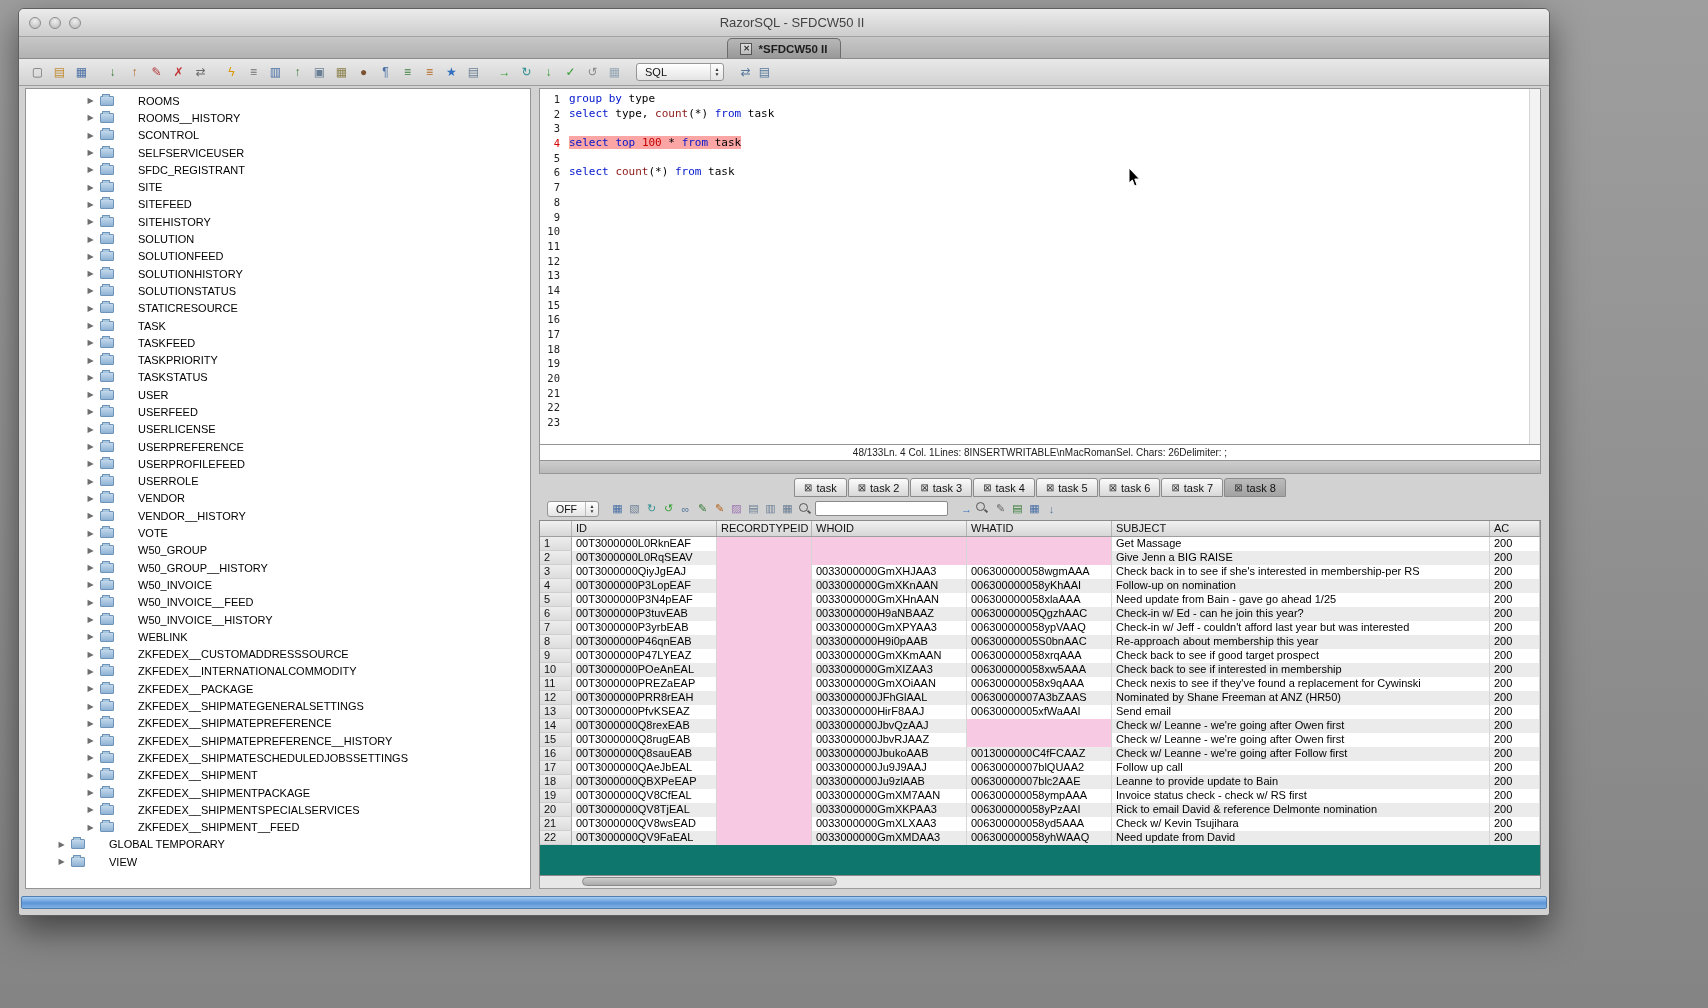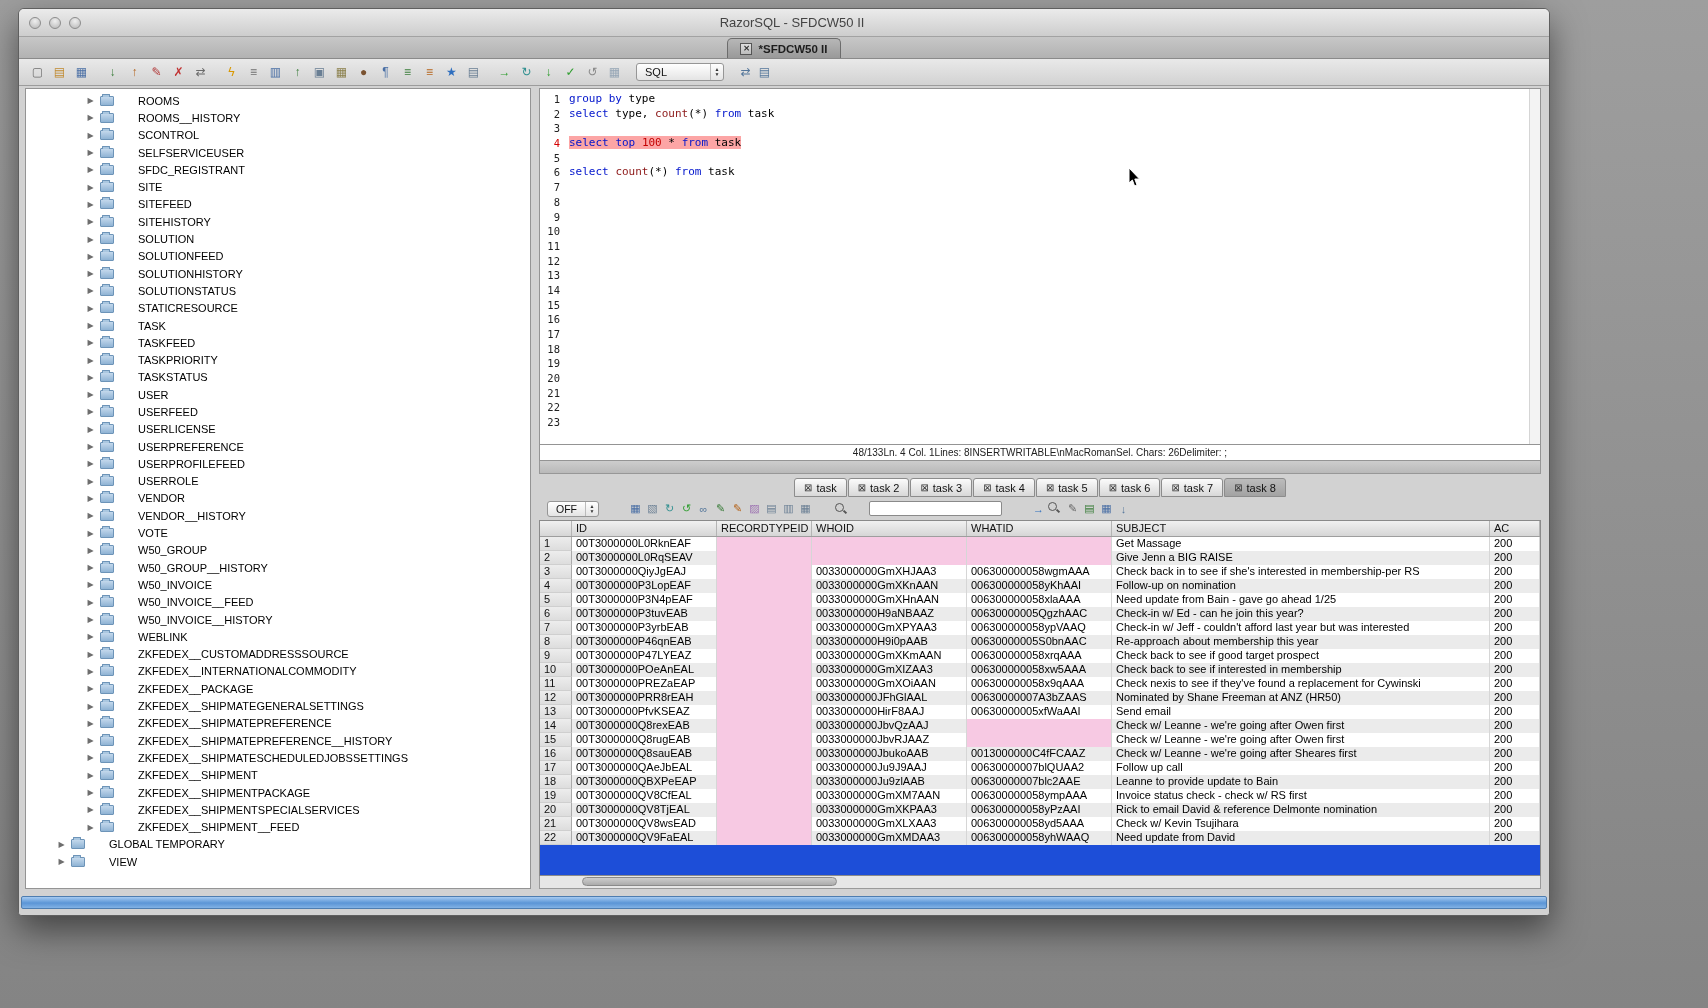--- a/index.html
+++ b/index.html
@@ -80,32 +80,32 @@
   .hband { height:13px; flex:none; background:linear-gradient(#cdcdcd,#b9b9b9);
            border:1px solid #979797; border-top:none; }
 
   
   .rtabs { height:23px; flex:none; display:flex; justify-content:center; align-items:flex-end; gap:1px; }
   .rtab { height:19px; display:flex; align-items:center; gap:4px; padding:0 9px; font-size:11px; color:#111;
           background:linear-gradient(#fbfbfb,#d8d8d8); border:1px solid #8c8c8c; border-radius:3px 3px 0 0; }
   .rtab.active { background:linear-gradient(#bcbcbc,#a2a2a2); }
   .rtab .x { font-size:10px; color:#333; }
 
-  .rtoolbar { height:23px; flex:none; display:flex; align-items:center; padding:0 8px; gap:20px; }
+  .rtoolbar { height:23px; flex:none; display:flex; align-items:center; padding:0 8px; gap:2px; }
   .rtoolbar .tbi { width:17px; height:16px; font-size:11px; }
   .search { width:133px; height:15px; border:1px solid #8a8a8a; border-radius:2px; background:#fff;
             font-size:10px; padding:0 5px; margin:0 8px 0 2px; outline:none; }
   .mag { width:13px; height:13px; position:relative; display:inline-block; }
   .mag:before { content:""; position:absolute; left:1px; top:1px; width:7px; height:7px;
                 border:1.5px solid #555; border-radius:50%; }
   .mag:after { content:""; position:absolute; left:9px; top:9px; width:4px; height:2px;
                background:#555; transform:rotate(45deg); }
 
   
-  .grid-box { flex:1; min-height:0; background:#1d4ed8; border:1px solid #8a8a8a; display:flex;
+  .grid-box { flex:1; min-height:0; background:#0f766e; border:1px solid #8a8a8a; display:flex;
               flex-direction:column; overflow:hidden; font-size:11px; }
   .ghead, .grow { display:grid; grid-template-columns:32px 145px 95px 155px 145px 378px 1fr; }
   .ghead { height:16px; flex:none; background:linear-gradient(#f1f1f1,#d6d6d6); border-bottom:1px solid #9e9e9e; }
   .hcell { padding:1px 4px; border-right:1px solid #b4b4b4; white-space:nowrap; overflow:hidden; color:#111; }
   .grows { flex:1; overflow:hidden; }
   .grow { height:14px; line-height:13px; }
   .grow.alt .cell { background:#ebebeb; }
   .cell { padding:0 4px; border-right:1px solid #d6d6d6; white-space:nowrap; overflow:hidden; background:#fff; color:#000; }
   .cell.rn { background:linear-gradient(#ededed,#dddddd) !important; border-right:1px solid #aaa;
              border-bottom:1px solid #cfcfcf; color:#111; }
@@ -707,21 +707,21 @@
                 <div class="cell nul"></div>
                 <div class="cell">Check w/ Leanne - we're going after Owen first</div>
                 <div class="cell">200</div>
               </div>
               <div class="grow alt">
                 <div class="cell rn">16</div>
                 <div class="cell">00T3000000Q8sauEAB</div>
                 <div class="cell nul"></div>
                 <div class="cell">0033000000JbukoAAB</div>
                 <div class="cell">0013000000C4fFCAAZ</div>
-                <div class="cell">Check w/ Leanne - we're going after Sheares first</div>
+                <div class="cell">Check w/ Leanne - we're going after Follow first</div>
                 <div class="cell">200</div>
               </div>
               <div class="grow">
                 <div class="cell rn">17</div>
                 <div class="cell">00T3000000QAeJbEAL</div>
                 <div class="cell nul"></div>
                 <div class="cell">0033000000Ju9J9AAJ</div>
                 <div class="cell">00630000007blQUAA2</div>
                 <div class="cell">Follow up call</div>
                 <div class="cell">200</div>

